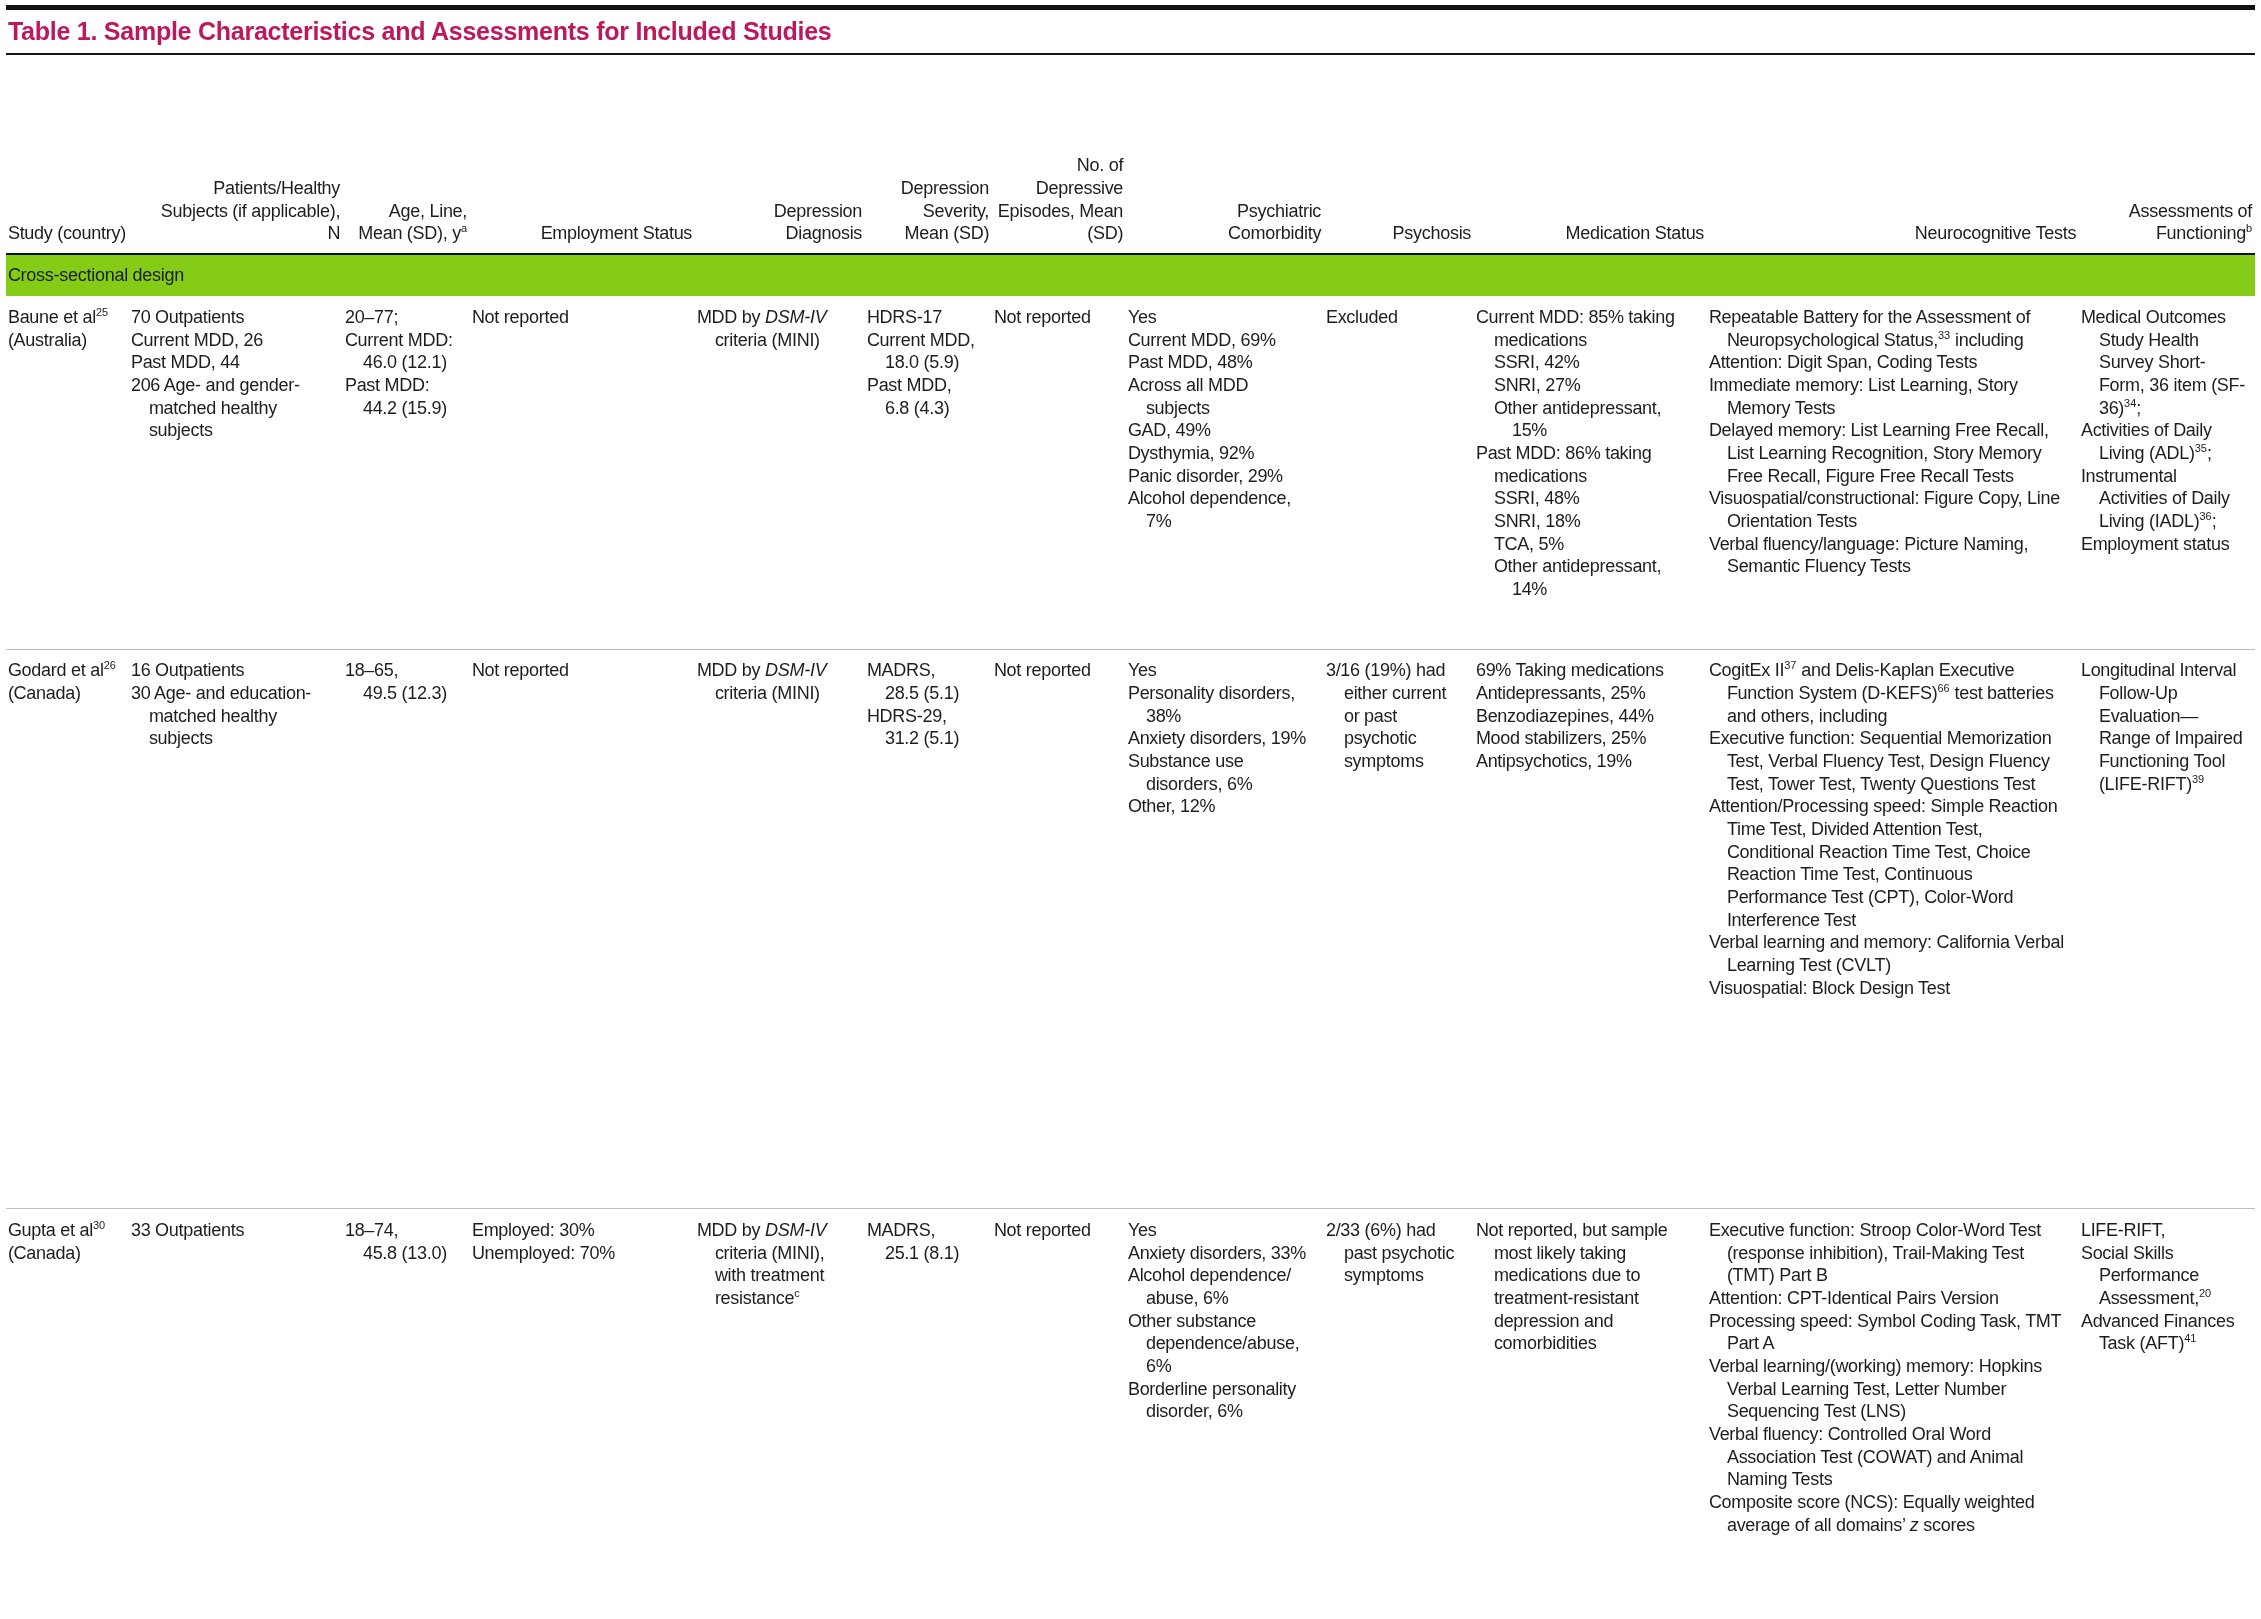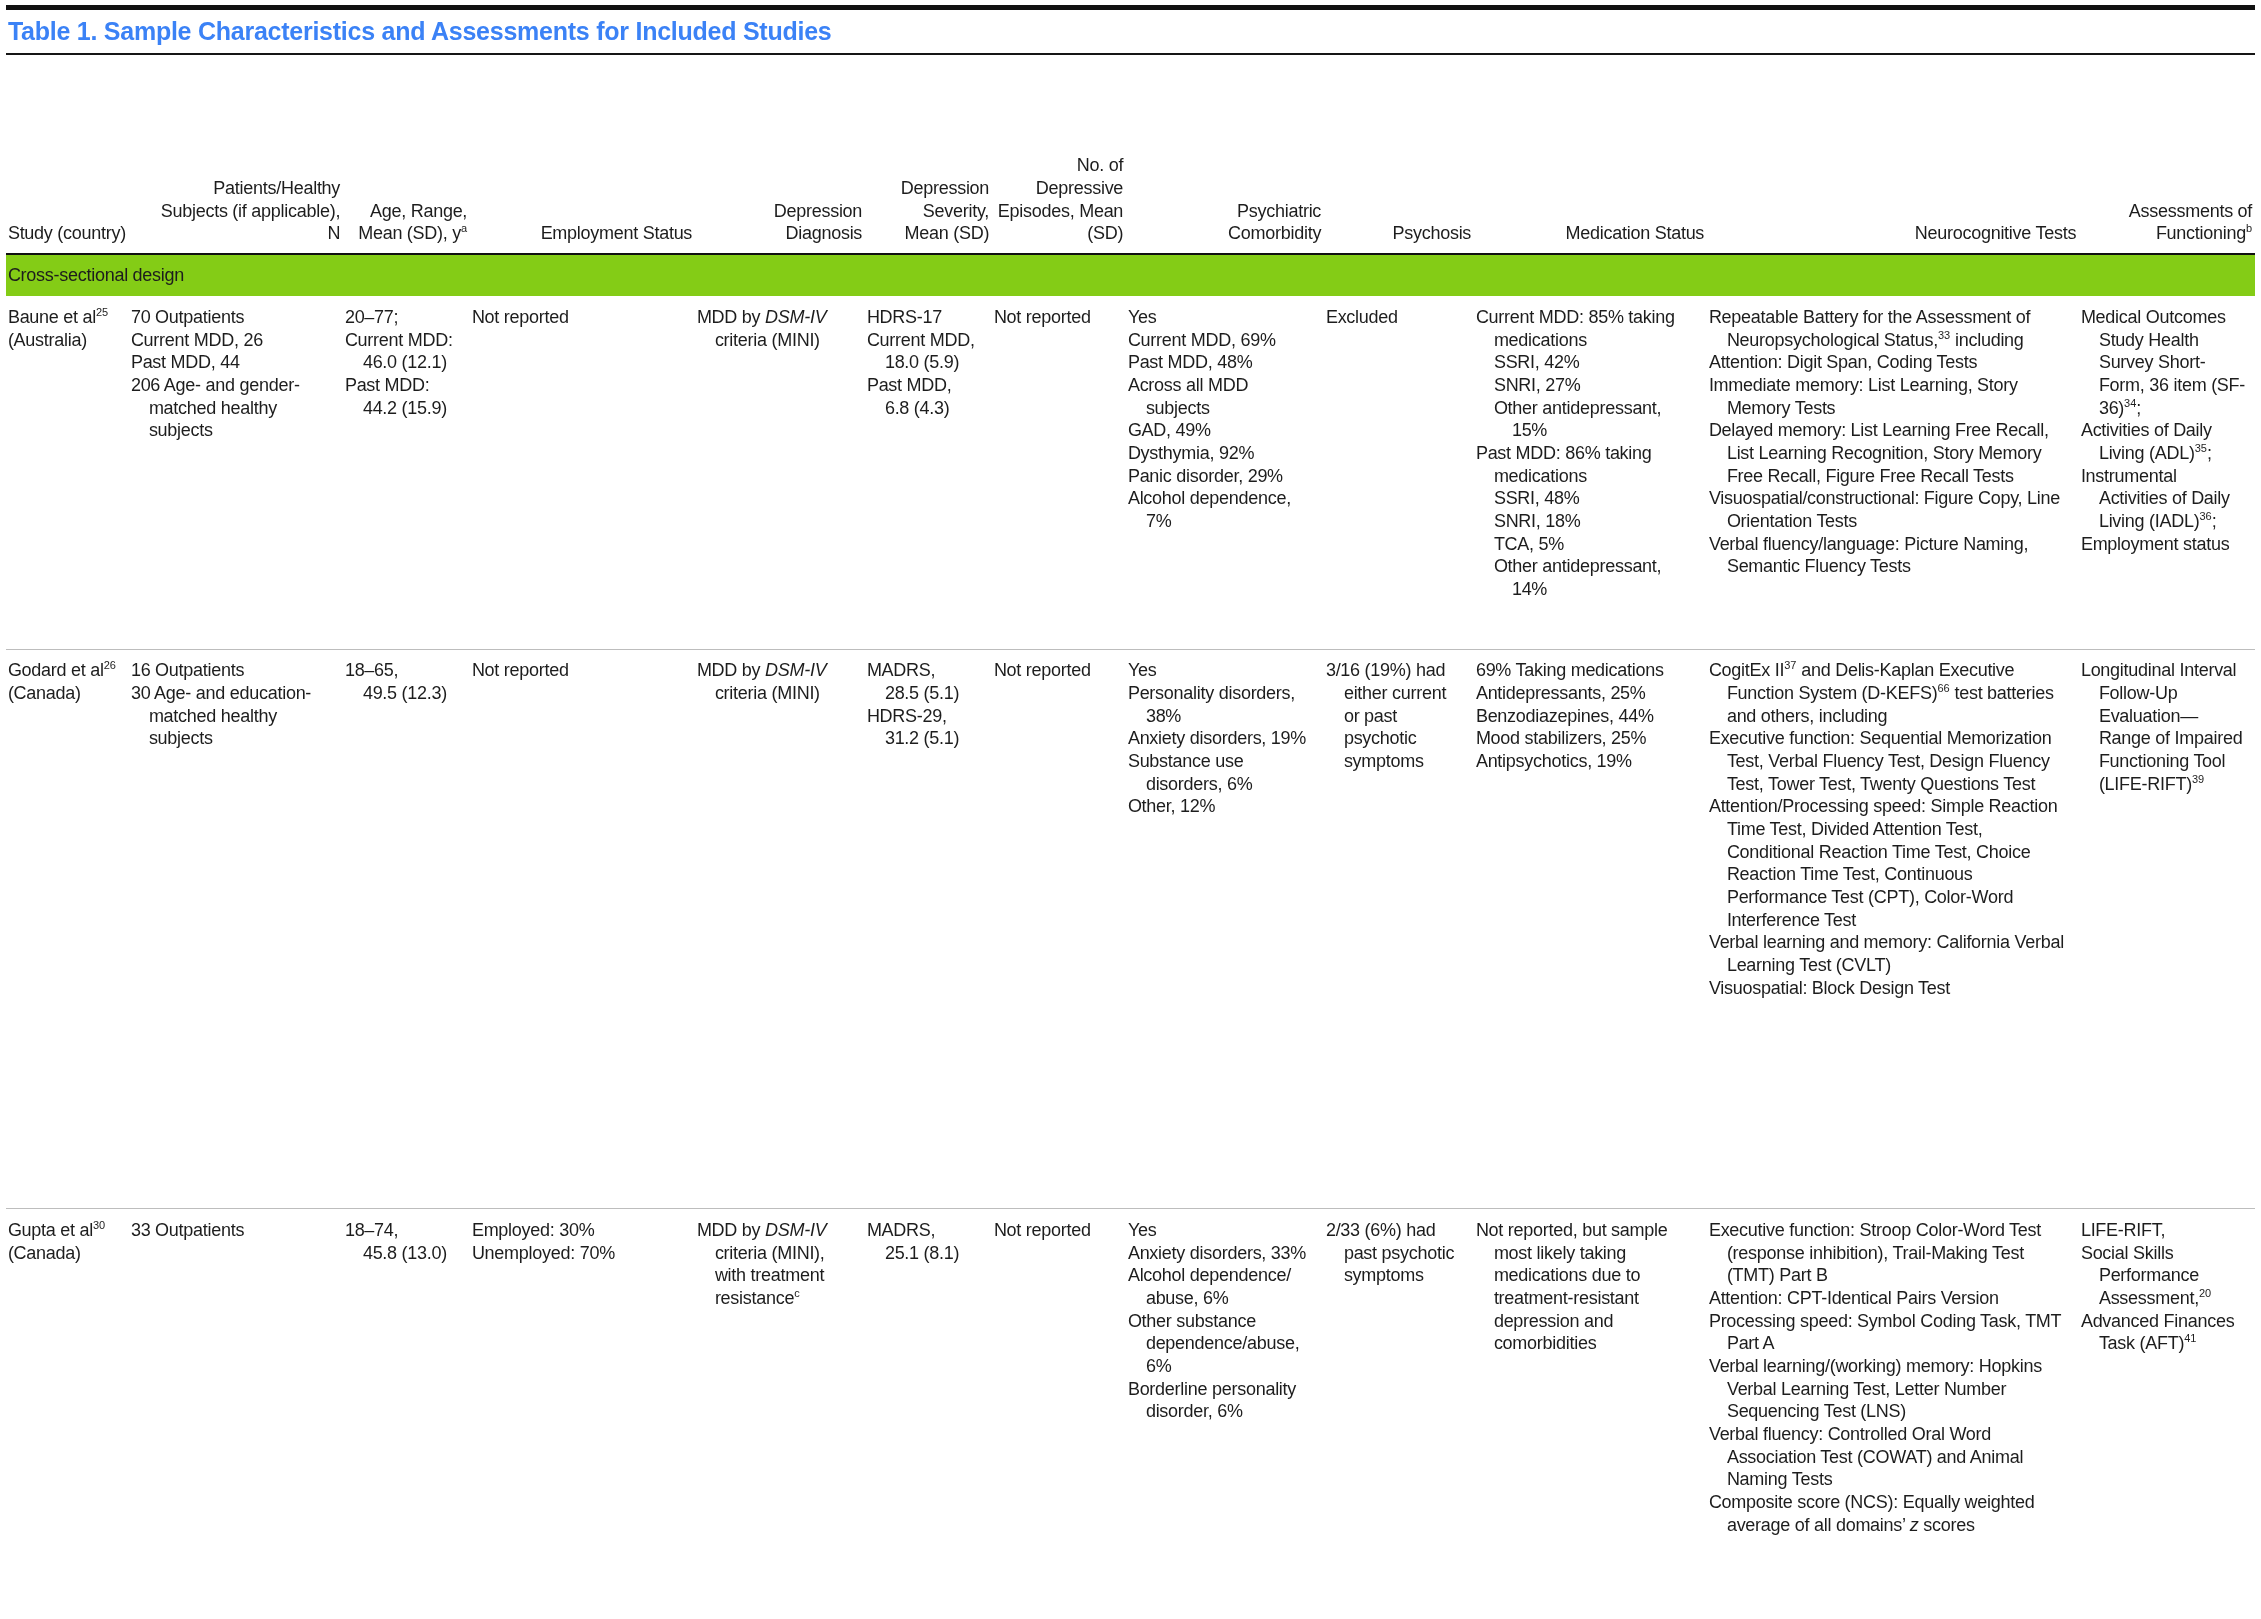--- a/index.html
+++ b/index.html
@@ -5,21 +5,21 @@
   html,body{margin:0;padding:0;background:#ffffff;}
   body{
     width:2261px;height:1620px;overflow:hidden;
     font-family:"Liberation Sans", sans-serif;
     color:#1d1d1d;
     -webkit-font-smoothing:antialiased;
   }
   .page{width:2261px;height:1620px;box-sizing:border-box;padding:4.7px 6.3px 0 6.3px;}
   .topbar{height:5.5px;background:#111;width:100%;}
   .title{
-    font-size:25px;font-weight:700;color:#3b82f6;
+    font-size:25px;font-weight:700;color:#be185d;
     margin:7.1px 0 6.3px 1.6px;letter-spacing:-0.01em;
   }
   .title-rule{height:2.4px;background:#151515;width:100%;}
   table{
     width:2249px;table-layout:fixed;border-collapse:collapse;
     font-size:18px;line-height:1.26;letter-spacing:-0.015em;
   }
   thead th{
     height:190px;vertical-align:bottom;font-weight:400;
     text-align:right;padding:0 3.2px 8px 1.6px;
@@ -68,21 +68,21 @@
       <tr>
           <th>
             <div class="hl">Study (country)</div>
           </th>
           <th>
             <div class="hl">Patients/Healthy</div>
             <div class="hl">Subjects (if applicable),</div>
             <div class="hl">N</div>
           </th>
           <th>
-            <div class="hl">Age, Range,</div>
+            <div class="hl">Age, Line,</div>
             <div class="hl">Mean (SD), y<sup>a</sup></div>
           </th>
           <th>
             <div class="hl">Employment Status</div>
           </th>
           <th>
             <div class="hl">Depression</div>
             <div class="hl">Diagnosis</div>
           </th>
           <th>

